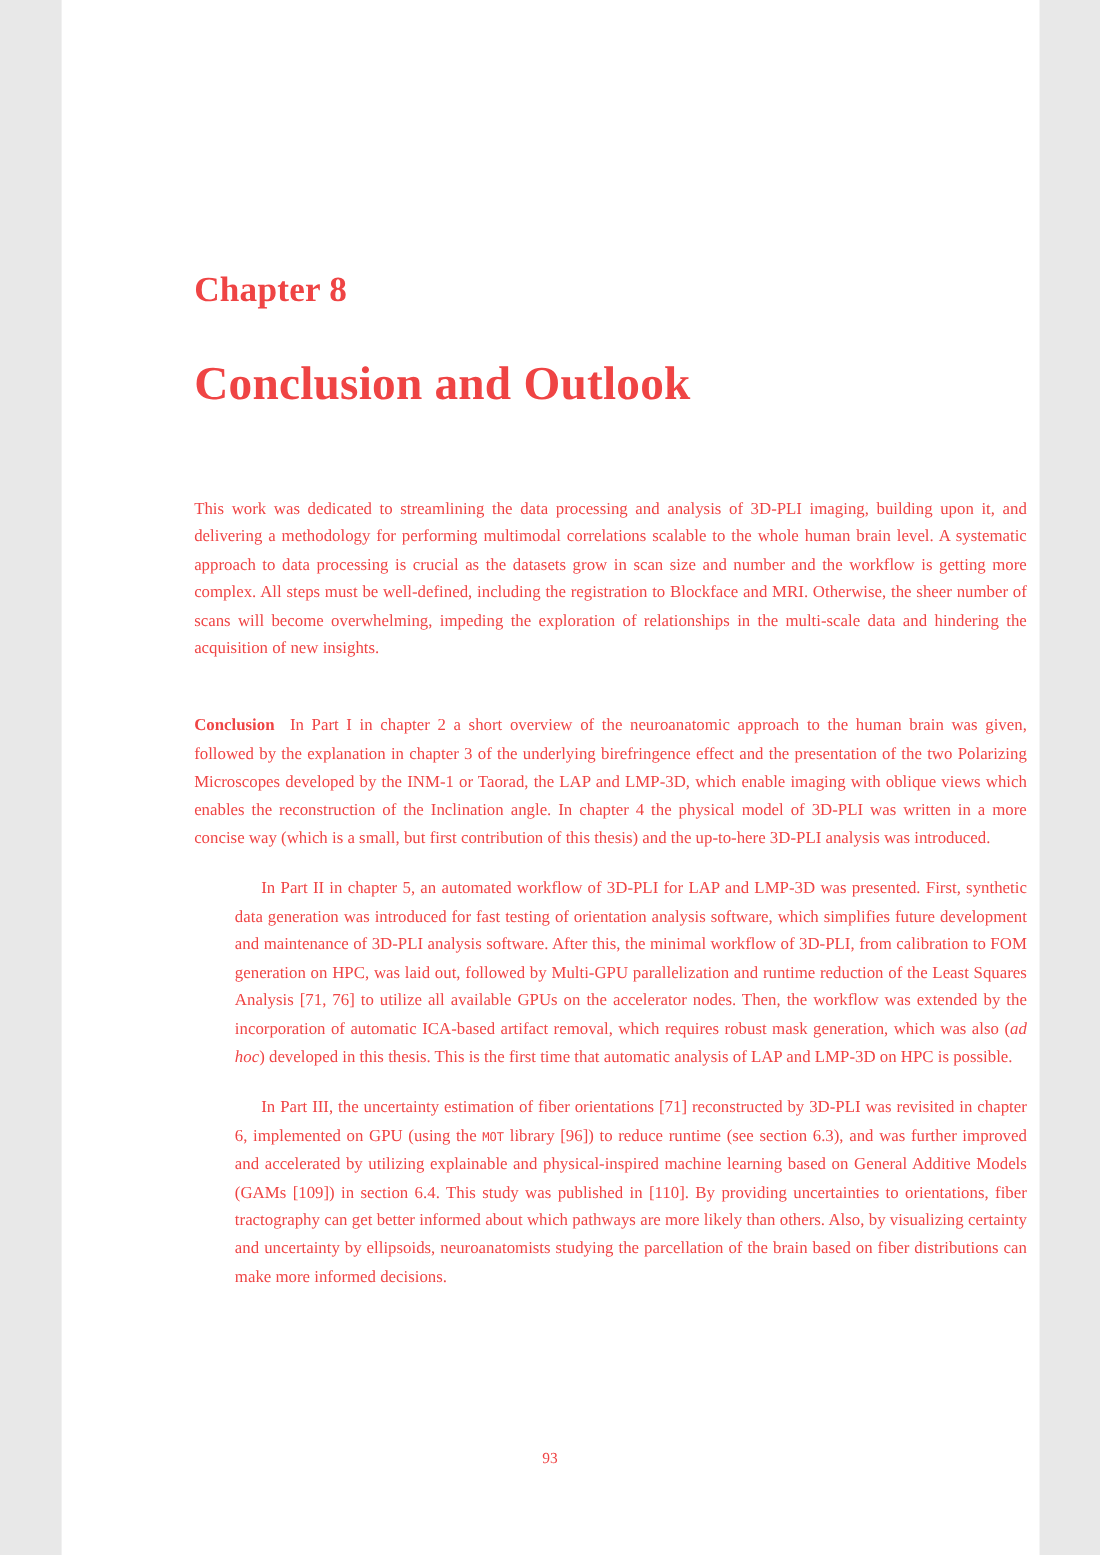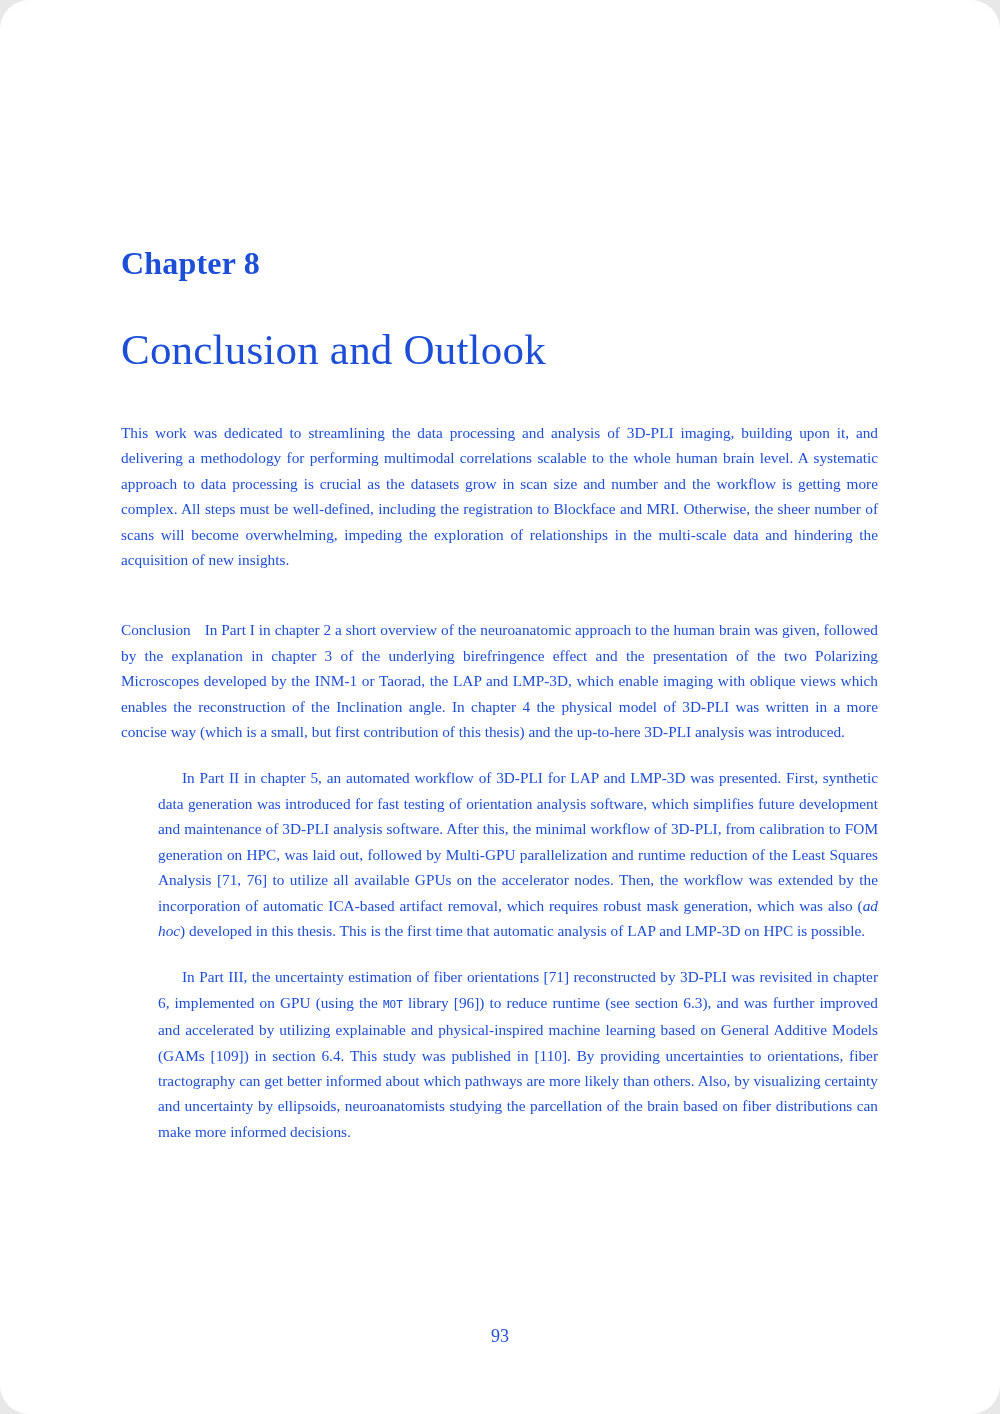--- a/index.html
+++ b/index.html
@@ -2,77 +2,75 @@
 <html><head>
 <meta charset="utf-8">
 <style>
   html, body {
     margin: 0;
     padding: 0;
     background: #e8e8e8;
   }
   .page {
     position: relative;
-    width: 1000px;
+    width: 889px;
     height: 1414px;
     margin: 0 auto;
     background: #ffffff;
-    color: #1d4ed8;
+    color: #ef4444;
     font-family: "Liberation Serif", serif;
     overflow: hidden;
-    border-radius: 29px;
   }
   .content-column {
     position: absolute;
     left: 121px;
     top: 0;
     width: 757px;
   }
   .chapter-label {
     margin: 244px 0 0 0;
     font-size: 32px;
     line-height: 38px;
     font-weight: bold;
     letter-spacing: 0.2px;
   }
   .chapter-title {
     margin: 42px 0 0 0;
     font-size: 43px;
     line-height: 52px;
-    font-weight: normal;
+    font-weight: bold;
     letter-spacing: 0.2px;
   }
   p.body-para {
     margin: 0;
     font-size: 15.3px;
     line-height: 25.4px;
     text-align: justify;
     text-justify: inter-word;
   }
-  p.intro-para { margin-top: 44px; font-family: Liberation Serif, serif; }
+  p.intro-para { margin-top: 74px; font-family: Liberation Serif, serif; }
   p.conclusion-para { margin-top: 45px; }
   p.part-para { margin-top: 21px; text-indent: 24px; margin-left: 37px; }
   .run-in-heading {
-    font-weight: normal;
+    font-weight: bold;
     margin-right: 14px;
   }
   .italic-seg { font-style: italic; }
   .mono-seg {
     font-family: "DejaVu Sans Mono", monospace;
     font-size: 11px;
   }
   .page-number {
     position: absolute;
     left: 0;
     top: 1314px;
     width: 100%;
     text-align: center;
-    font-size: 18px;
+    font-size: 14px;
     line-height: 25px;
-    margin-top: 10px;
   }
 </style>
 </head>
 <body>
 
 <div class="page">
   <div class="content-column">
 
     <h2 class="chapter-label">Chapter 8</h2>
 

